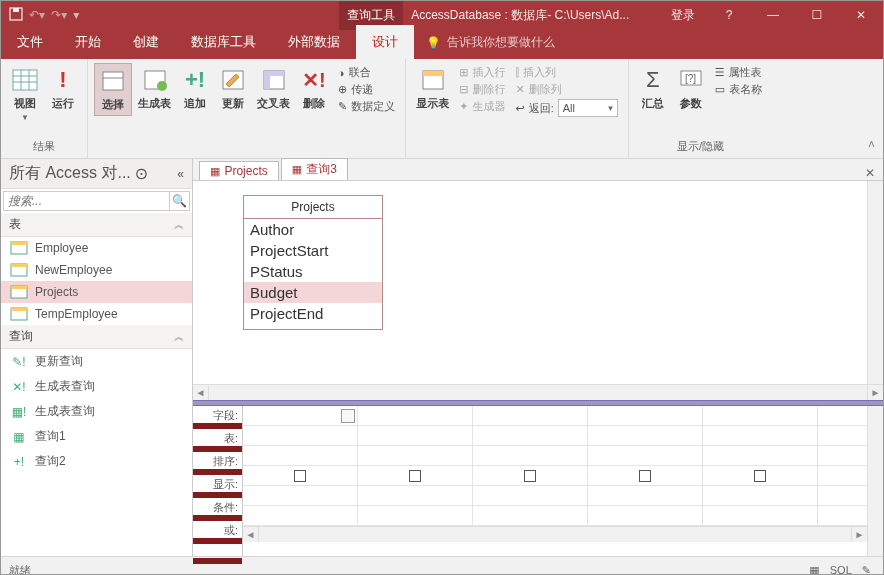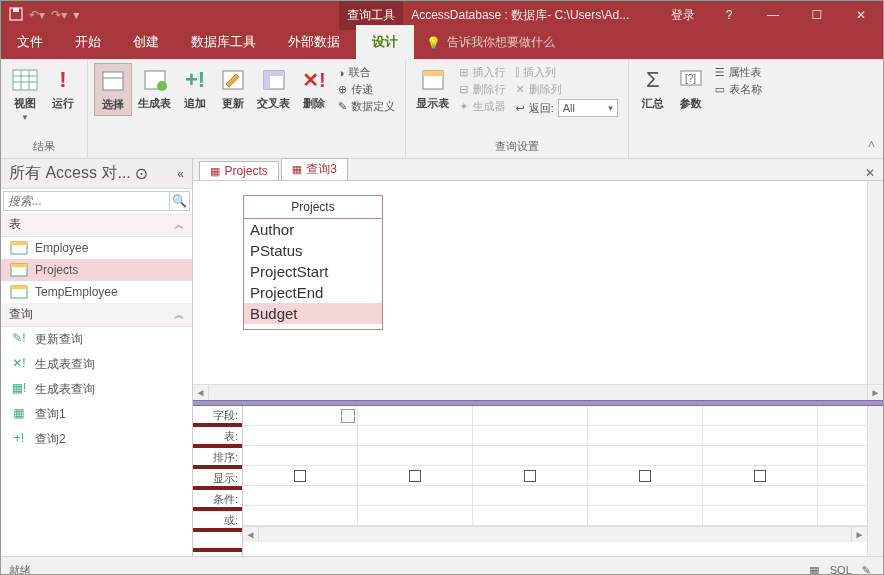--- a/index.html
+++ b/index.html
@@ -11,21 +11,21 @@
   .titlebar .qat span { opacity: .9; }
   .titlebar .tools-tab { background: #8a2d30; padding: 6px 8px; margin-left: 260px; font-size: 12px; color: #fff; }
   .titlebar .db-title { margin-left: 8px; font-size: 12px; color: #f2e8e8; white-space: nowrap; overflow: hidden; }
   .titlebar .right { margin-left: auto; display: flex; align-items: center; }
   .titlebar .right .login { padding: 0 12px; }
   .titlebar .right .winbtn { width: 44px; height: 28px; display: flex; align-items: center; justify-content: center; }
 
   
   .menubar { height: 30px; background: #A6373A; display: flex; align-items: flex-end; }
   .menubar .tab { padding: 8px 16px; color: #fff; font-size: 13px; cursor: pointer; }
-  .menubar .tab.active { background: #F1F1F1; color: #4d7c0f; font-weight: bold; }
+  .menubar .tab.active { background: #F1F1F1; color: #b91c1c; }
   .menubar .tell-me { padding: 8px 12px; color: #e4c9c9; font-size: 12px; display: flex; align-items: center; gap: 6px; }
 
   
   .ribbon { height: 100px; background: #F1F1F1; border-bottom: 1px solid #d6d6d6; display: flex; }
   .ribbon-group { border-right: 1px solid #dcdcdc; display: flex; flex-direction: column; padding: 4px 6px 0 6px; }
   .ribbon-group .controls { flex: 1; display: flex; align-items: flex-start; gap: 2px; }
   .ribbon-group .label { text-align: center; font-size: 11px; color: #666; padding: 2px 0 4px; }
   .rbtn { display: flex; flex-direction: column; align-items: center; justify-content: flex-start; padding: 3px 4px; gap: 2px; min-width: 34px; }
   .rbtn.selected { background: #e0cfce; border: 1px solid #c5a4a3; }
   .rbtn .icon { width: 28px; height: 28px; display: flex; align-items: center; justify-content: center; }
@@ -40,21 +40,21 @@
   
   .workspace { display: flex; height: calc(575px - 28px - 30px - 100px - 20px); }
   .navpane { width: 192px; border-right: 1px solid #ccc; background: #fff; display: flex; flex-direction: column; }
   .nav-header { background: #F1EFED; border-bottom: 1px solid #ddd; padding: 4px 8px; display: flex; align-items: center; font-size: 16px; color: #555; }
   .nav-header .caret { margin-left: 4px; }
   .nav-search { display: flex; border: 1px solid #ccc; margin: 2px; }
   .nav-search input { border: none; flex: 1; padding: 2px 4px; font-size: 12px; font-style: italic; color: #888; outline: none; }
   .nav-search .mag { width: 20px; display:flex; align-items:center; justify-content:center; border-left: 1px solid #ccc; color: #A6373A; }
   .nav-section { background: #F5F3F2; padding: 3px 8px; display: flex; align-items: center; font-size: 12px; color: #444; border-bottom: 1px solid #e4e2e0; }
   .nav-section .chev { margin-left: auto; font-size: 10px; color: #888; }
-  .nav-item { display: flex; gap: 8px; padding: 4px 10px; font-size: 12px; color: #555; }
+  .nav-item { display: flex; align-items: center; gap: 8px; padding: 4px 10px; font-size: 12px; color: #555; }
   .nav-item.selected { background: #F5D6D8; }
   .nav-item .ic { width: 16px; height: 14px; display:flex; align-items:center; justify-content:center; }
 
   
   .main { flex: 1; display: flex; flex-direction: column; background: #fff; }
   .doctabs { height: 22px; border-bottom: 1px solid #ccc; display: flex; align-items: flex-end; padding-left: 6px; background: #F1F1F1; }
   .doctab { border: 1px solid #bbb; border-bottom: none; background: #fff; padding: 2px 10px; margin-right: 2px; display: flex; align-items: center; gap: 4px; font-size: 12px; color: #A6373A; }
   .doctab .ic { font-size: 11px; }
   .doctabs .close { margin-left: auto; padding: 0 8px; color: #666; }
 
@@ -66,21 +66,21 @@
   .field-list .fld.sel { background: #F5D6D8; }
   .scroll-corner { position:absolute; right:0; top:0; bottom:0; width:16px; background:#f1f1f1; border-left:1px solid #ddd; }
   .scroll-h { position:absolute; left:0; right:0; bottom:0; height:16px; background:#f1f1f1; border-top:1px solid #ddd; display:flex; }
   .scroll-h .arrow { width:16px; text-align:center; border-right:1px solid #ddd; color:#888; font-size:10px; line-height:16px; }
   .scroll-h .arrow.r { margin-left:auto; border-left:1px solid #ddd; border-right:none; }
 
   .splitter { height: 6px; background: #9f97c0; border-top:1px solid #7a6fa8; border-bottom:1px solid #7a6fa8; }
 
   .design-grid { height: 150px; display: flex; }
   .grid-labels { width: 50px; border-right: 1px solid #ccc; display:flex; flex-direction:column; }
-  .grid-labels div { flex:0 0 20px; text-align:right; padding:2px 4px 0 0; font-size:11px; color:#555; border-bottom:4px solid #7f1d1d; }
+  .grid-labels div { flex:0 0 20px; text-align:right; padding:2px 4px 0 0; font-size:11px; color:#555; border-bottom:6px solid #7f1d1d; }
   .grid-cells { flex:1; overflow:hidden; position:relative; }
   .grid-row { height:20px; display:flex; border-bottom:1px solid #e4e4e4; }
   .grid-cell { width:115px; border-right:1px solid #e4e4e4; display:flex; align-items:center; justify-content:center; }
   .grid-cell.first { position:relative; }
   .grid-cell.first::after { content:""; position:absolute; right:2px; top:3px; width:12px; height:12px; border:1px solid #999; background:#f7f7f7; }
   .chk { width:12px; height:12px; border:1px solid #555; }
   .grid-vsb { width:16px; background:#f1f1f1; border-left:1px solid #ddd; }
   .grid-hsb { height:16px; background:#f1f1f1; border-top:1px solid #ddd; display:flex; }
   .grid-hsb .arrow { width:16px; text-align:center; color:#888; font-size:10px; line-height:16px; border-right:1px solid #ddd; }
   .grid-hsb .arrow.r { margin-left:auto; border-left:1px solid #ddd; border-right:none; }
@@ -253,21 +253,20 @@
         <div class="row rstack-combo">
             <span>↩</span>
             <span>返回:</span>
             <div class="combo">
               <span>All</span>
               <span class="arrow">▾</span>
             </div>
           </div>
       </div>
     </div>
-    <div class="label">查询设置</div>
   </div>
 
   <div class="ribbon-group" style="border-right:none">
     <div class="controls">
       <div class="rbtn">
           <div class="icon" style="font-size:22px;color:#555">Σ</div>
           <div class="txt">汇总</div>
         </div>
       <div class="rbtn">
           <div class="icon">
@@ -282,20 +281,21 @@
         <div class="row">
             <span>☰</span>
             <span>属性表</span>
           </div>
         <div class="row">
             <span>▭</span>
             <span>表名称</span>
           </div>
       </div>
     </div>
+    <div class="label">显示/隐藏</div>
   </div>
   <div style="margin-left:auto;padding:6px 8px;color:#888;align-self:flex-end">˄</div>
 </div>
 
 <div class="workspace">
 
   <div class="navpane">
     <div class="nav-header">
       <span>所有 Access 对...</span>
         <span class="caret">⊙</span>
@@ -312,20 +312,29 @@
     <div id="nav-tables">
         <div class="nav-item">
           <span class="ic">
             <svg width="16" height="12">
               <rect x="0" y="0" width="16" height="12" fill="#fff" stroke="#5a8"></rect>
               <rect x="0" y="0" width="16" height="3" fill="#fc6"></rect>
             </svg>
           </span>
           <span>Employee</span>
         </div>
+        <div class="nav-item">
+          <span class="ic">
+            <svg width="16" height="12">
+              <rect x="0" y="0" width="16" height="12" fill="#fff" stroke="#5a8"></rect>
+              <rect x="0" y="0" width="16" height="3" fill="#fc6"></rect>
+            </svg>
+          </span>
+          <span>NewEmployee</span>
+        </div>
         <div class="nav-item selected">
           <span class="ic">
             <svg width="16" height="12">
               <rect x="0" y="0" width="16" height="12" fill="#fff" stroke="#5a8"></rect>
               <rect x="0" y="0" width="16" height="3" fill="#fc6"></rect>
             </svg>
           </span>
           <span>Projects</span>
         </div>
         <div class="nav-item">
@@ -376,24 +385,24 @@
           <span class="ic">▦</span>
           <span>查询3</span>
         </div>
       <div class="close">✕</div>
     </div>
     <div class="design-upper">
       <div class="field-list">
         <div class="hdr">Projects</div>
         <div class="body" id="field-list-body">
             <div class="fld">Author</div>
+            <div class="fld">ProjectStart</div>
             <div class="fld">PStatus</div>
-            <div class="fld">ProjectStart</div>
+            <div class="fld sel">Budget</div>
             <div class="fld">ProjectEnd</div>
-            <div class="fld sel">Budget</div>
             <div class="fld">ProjectNotes</div>
           </div>
       </div>
       <div class="scroll-corner"></div>
       <div class="scroll-h">
           <div class="arrow">◄</div>
           <div class="arrow r">►</div>
         </div>
     </div>
     <div class="splitter"></div>

